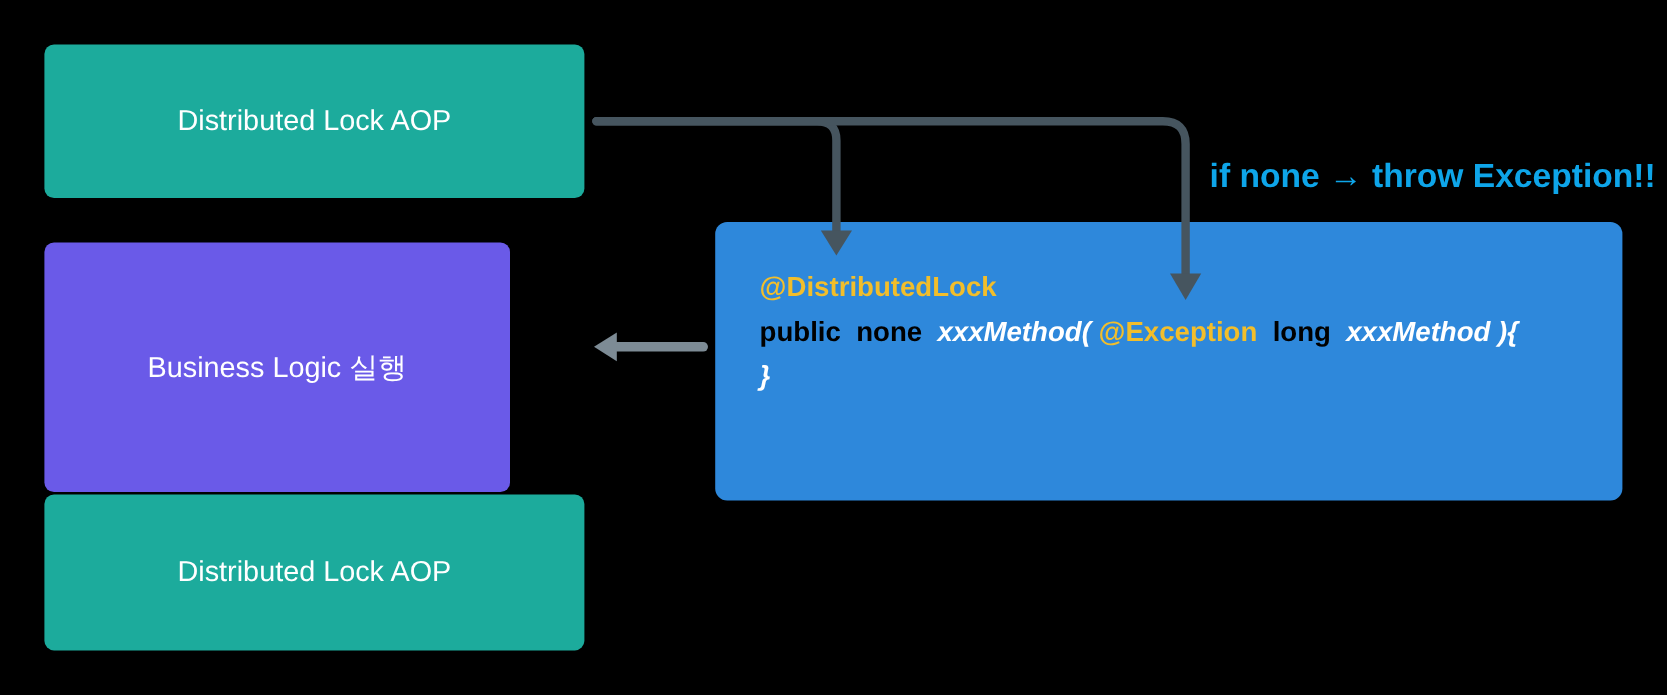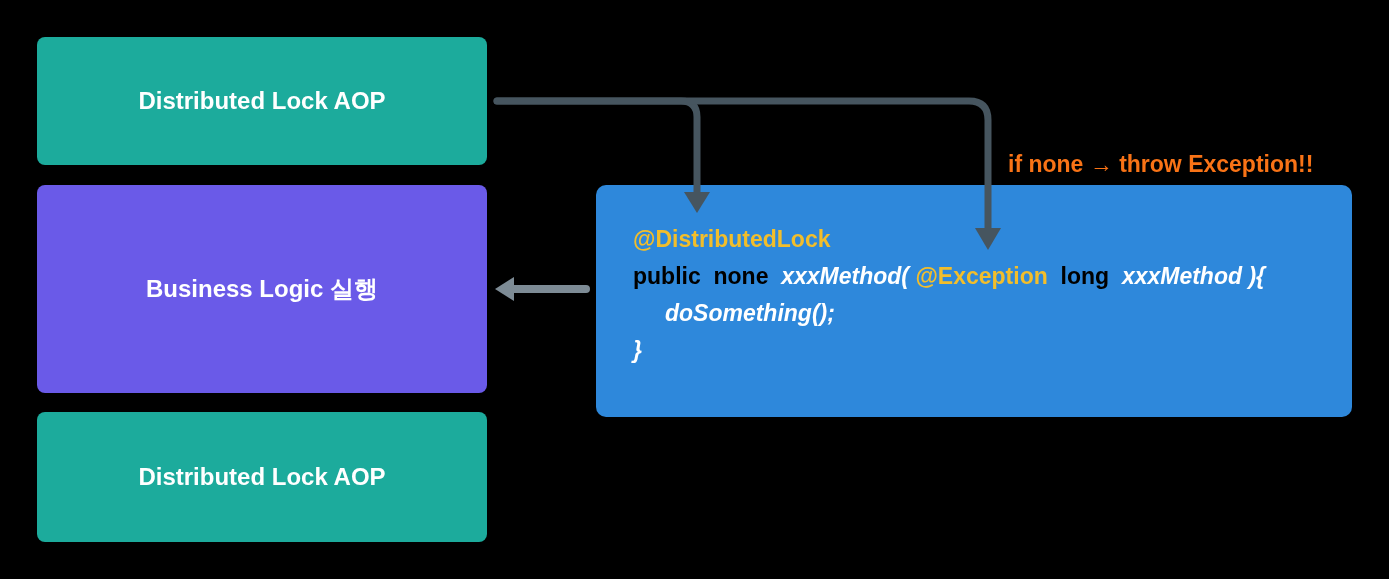--- a/index.html
+++ b/index.html
@@ -2,43 +2,43 @@
 <html><head>
 <meta charset="utf-8">
 <style>
   html,body { margin:0; padding:0; background:#000; }
   #canvas {
     position:relative; width:1389px; height:579px; background:#000000;
     font-family:"Liberation Sans","DejaVu Sans",sans-serif; overflow:hidden;
   }
   .box {
     position:absolute; display:flex; align-items:center; justify-content:center;
-    border-radius:8px; color:#ffffff; font-weight:700; font-size:24px;
+    border-radius:8px; color:#ffffff; font-weight:400; font-size:24px;
     text-align:center;
   }
   .teal   { background:#1CAB9C; }
   .purple { background:#6A5AE8; }
   #box-aop-top    { left:37px;  top:37px;  width:450px; height:128px; }
-  #box-business   { left:37px;  top:185px; width:450px; height:208px; }
+  #box-business   { left:37px;  top:202px; width:388px; height:208px; }
   #box-aop-bottom { left:37px;  top:412px; width:450px; height:130px; }
 
   #code-block {
     position:absolute; left:596px; top:185px; width:756px; height:232px;
     background:#2E88DB; border-radius:10px; box-sizing:border-box;
     padding:36px 0 0 37px; font-weight:700; font-size:23px; color:#ffffff;
   }
   .code-line { line-height:37px; height:37px; }
   .code-line span { white-space:pre; }
   .tok-gold   { color:#F2BE2B; }
   .tok-orange { color:#000000; }
   .tok-white  { color:#ffffff;font-style:italic; }
 
   #annotation-red {
     position:absolute; left:1008px; top:131px;
-    color:#f97316; font-weight:700; font-size:23px; white-space:pre;margin-top:20px;
+    color:#0ea5e9; font-weight:700; font-size:28px; white-space:pre;
   }
   #arrow-layer { position:absolute; left:0; top:0; width:1389px; height:579px; pointer-events:none; }
 </style>
 </head>
 <body>
 
 <div id="canvas">
 
   <div id="box-aop-top" class="box teal">
     <span>Distributed Lock AOP</span>
@@ -50,21 +50,20 @@
 
   <div id="box-aop-bottom" class="box teal">
     <span>Distributed Lock AOP</span>
   </div>
 
   <div id="annotation-red">if none → throw Exception!!</div>
 
   <div id="code-block">
     <div class="code-line"><span class="tok-gold">@DistributedLock</span></div>
     <div class="code-line"><span class="tok-orange">public  </span><span class="tok-orange">none  </span><span class="tok-white">xxxMethod( </span><span class="tok-gold">@Exception  </span><span class="tok-orange">long  </span><span class="tok-white">xxxMethod ){</span></div>
-    <div class="code-line"><span class="tok-white">     doSomething();</span></div>
     <div class="code-line"><span class="tok-white">}</span></div>
   </div>
 
   <svg id="arrow-layer" viewBox="0 0 1389 579" xmlns="http://www.w3.org/2000/svg">
 
     <g>
       <path d="M 497 101 L 681 101 Q 697 101 697 117 L 697 193" fill="none" stroke="#46555F" stroke-width="7" stroke-linecap="round"></path>
       <polygon points="684,192 710,192 697,213" fill="#46555F"></polygon>
     </g>
 

